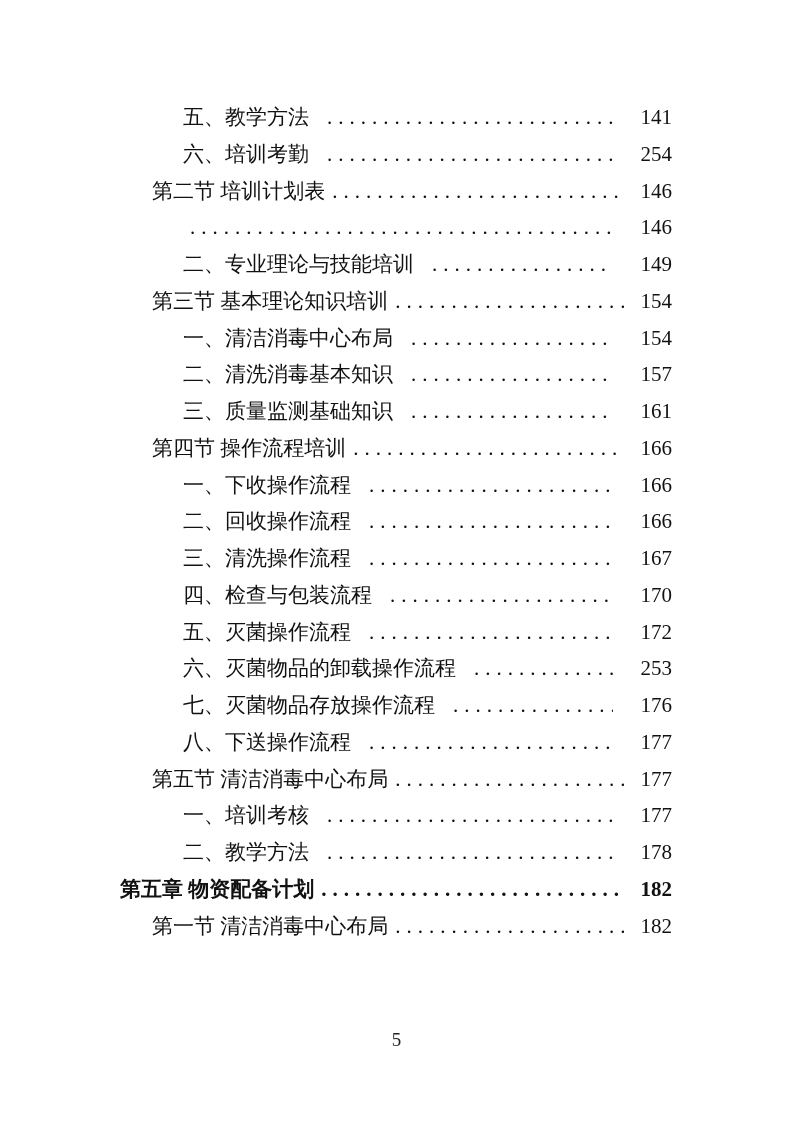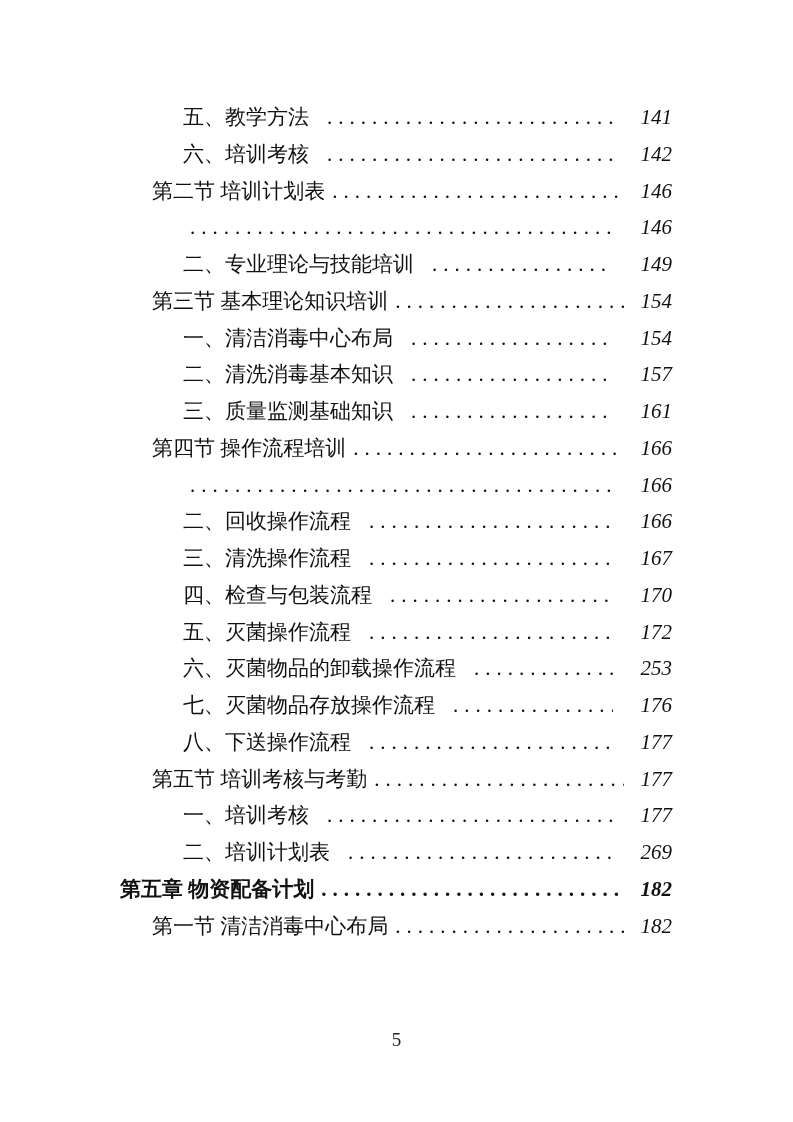--- a/index.html
+++ b/index.html
@@ -54,21 +54,20 @@
     margin-right: 4px;
   }
   .toc-leader::after {
     content: "..........................................................................";
     letter-spacing: 6px;
   }
   .toc-page {
     flex: 0 0 auto;
     width: 44px;
     text-align: right;
-    font-style: italic;
   }
   .footer {
     position: absolute;
     top: 1022px;
     left: 0;
     width: 793px;
     text-align: center;
     font-size: 19px;
     line-height: 36px;
     color: #222222;
@@ -78,23 +77,23 @@
 <body>
 
 <div class="page">
   <div class="toc">
       <div class="toc-row level-item">
     <span class="toc-label">五、教学方法</span>
     <span class="toc-leader"></span>
     <span class="toc-page">141</span>
   </div>
       <div class="toc-row level-item">
-    <span class="toc-label">六、培训考核</span>
+    <span class="toc-label">六、培训考勤</span>
     <span class="toc-leader"></span>
-    <span class="toc-page">142</span>
+    <span class="toc-page">254</span>
   </div>
       <div class="toc-row level-section">
     <span class="toc-label">第二节 培训计划表</span>
     <span class="toc-leader"></span>
     <span class="toc-page">146</span>
   </div>
       <div class="toc-row level-item">
     <span class="toc-leader"></span>
     <span class="toc-page">146</span>
   </div>
@@ -122,20 +121,21 @@
     <span class="toc-label">三、质量监测基础知识</span>
     <span class="toc-leader"></span>
     <span class="toc-page">161</span>
   </div>
       <div class="toc-row level-section">
     <span class="toc-label">第四节 操作流程培训</span>
     <span class="toc-leader"></span>
     <span class="toc-page">166</span>
   </div>
       <div class="toc-row level-item">
+    <span class="toc-label">一、下收操作流程</span>
     <span class="toc-leader"></span>
     <span class="toc-page">166</span>
   </div>
       <div class="toc-row level-item">
     <span class="toc-label">二、回收操作流程</span>
     <span class="toc-leader"></span>
     <span class="toc-page">166</span>
   </div>
       <div class="toc-row level-item">
     <span class="toc-label">三、清洗操作流程</span>
@@ -161,33 +161,33 @@
     <span class="toc-label">七、灭菌物品存放操作流程</span>
     <span class="toc-leader"></span>
     <span class="toc-page">176</span>
   </div>
       <div class="toc-row level-item">
     <span class="toc-label">八、下送操作流程</span>
     <span class="toc-leader"></span>
     <span class="toc-page">177</span>
   </div>
       <div class="toc-row level-section">
-    <span class="toc-label">第五节 培训考核与考勤</span>
+    <span class="toc-label">第五节 清洁消毒中心布局</span>
     <span class="toc-leader"></span>
     <span class="toc-page">177</span>
   </div>
       <div class="toc-row level-item">
     <span class="toc-label">一、培训考核</span>
     <span class="toc-leader"></span>
     <span class="toc-page">177</span>
   </div>
       <div class="toc-row level-item">
-    <span class="toc-label">二、培训计划表</span>
+    <span class="toc-label">二、教学方法</span>
     <span class="toc-leader"></span>
-    <span class="toc-page">269</span>
+    <span class="toc-page">178</span>
   </div>
       <div class="toc-row level-chapter">
     <span class="toc-label">第五章 物资配备计划</span>
     <span class="toc-leader"></span>
     <span class="toc-page">182</span>
   </div>
       <div class="toc-row level-section">
     <span class="toc-label">第一节 清洁消毒中心布局</span>
     <span class="toc-leader"></span>
     <span class="toc-page">182</span>

